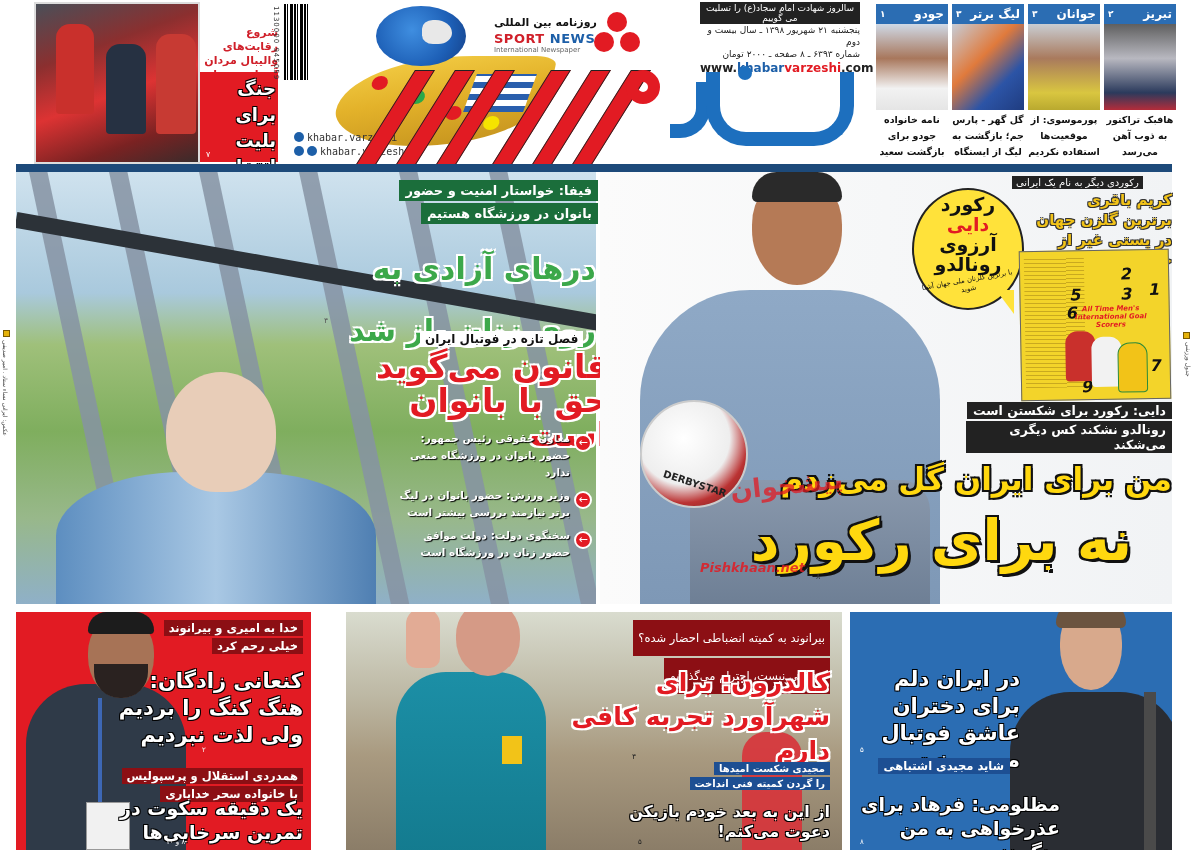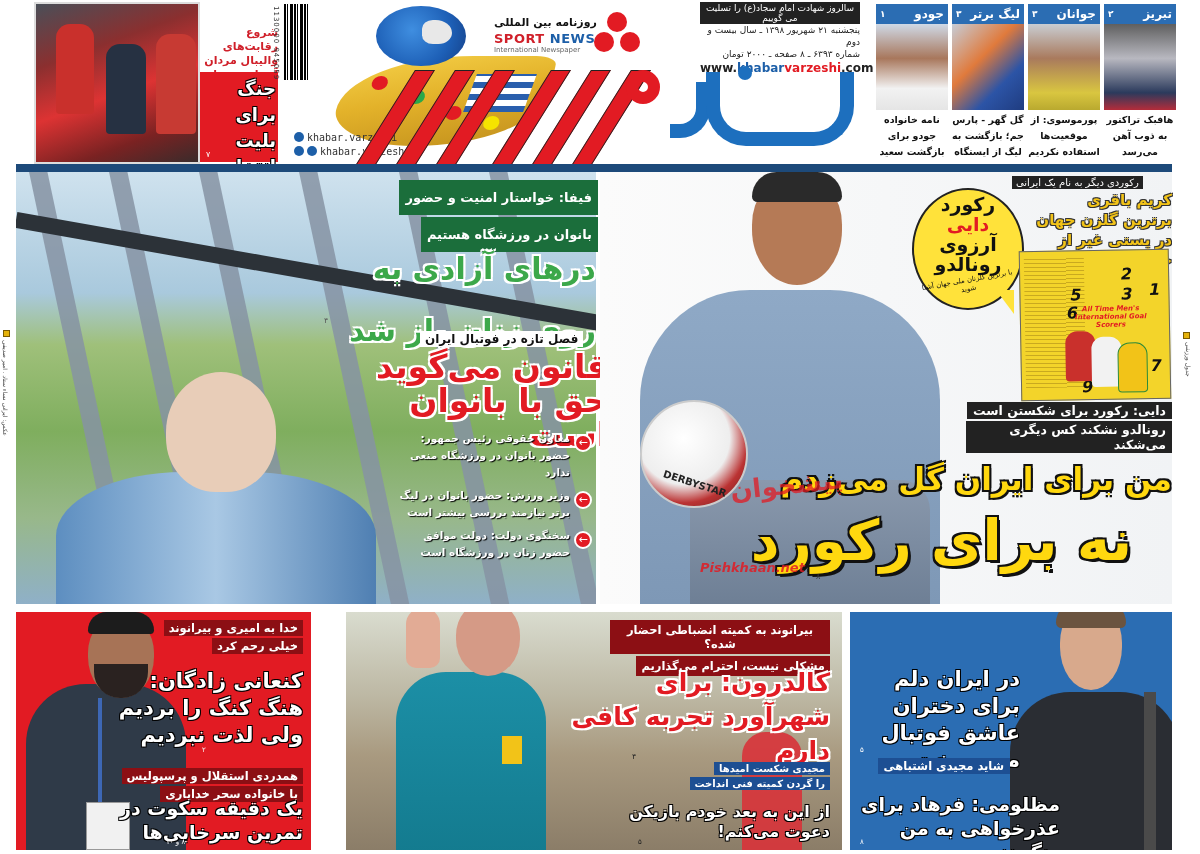--- a/index.html
+++ b/index.html
@@ -76,21 +76,21 @@
   .vtext { font-size: 6px; color:#444; writing-mode: vertical-rl; }
 
   .women-photo { left: 16px; top: 172px; width: 580px; height: 432px;
     background: linear-gradient(180deg,#cfe2ee 0%,#a9c9dd 28%,#9fc07a 40%,#7fae5e 60%,#98b88a 80%,#8fb0c8 100%); overflow:hidden; }
   .women-photo .bar { position:absolute; width: 18px; height: 520px; background: #8693a3; top: -40px; transform: rotate(-12deg); opacity: .85; }
   .women-photo .girl-head { position:absolute; left: 150px; top: 200px; width: 110px; height: 120px; background:#e8cdb8; border-radius: 50% 50% 45% 45%; }
   .women-photo .scarf { position:absolute; left: 40px; top: 300px; width: 320px; height: 160px; background: linear-gradient(90deg,#5d8ec0,#a9c8e4,#4f7fb2); border-radius: 40% 40% 0 0; }
   .women-photo .rail { position:absolute; left: 0; top: 40px; width: 640px; height: 16px; background:#2c3238; transform: rotate(10deg); transform-origin: left; }
 
   .women-kicker { left: 318px; top: 180px; width: 280px; }
-  .kicker-green { display:block; background:#1b6e3b; color:#fff; font-size: 13px; font-weight: bold; padding: 10px 6px; margin-bottom: 2px; text-align:right; float:right; clear:both; }
+  .kicker-green { display:block; background:#1b6e3b; color:#fff; font-size: 13px; font-weight: bold; padding: 3px 6px; margin-bottom: 2px; text-align:right; float:right; clear:both; }
   .women-title { left: 320px; top: 238px; width: 276px; font-size: 30px; line-height: 62px; font-weight: 900; color: #3ca84a; text-shadow: 2px 2px 0 #fff, -2px -2px 0 #fff, 2px -2px 0 #fff, -2px 2px 0 #fff; }
   .women-page1 { left: 324px; top: 316px; font-size: 8px; color:#555; }
   .women-sub { left: 420px; top: 331px; background:#fff; color:#111; font-size: 12px; font-weight:bold; padding: 1px 5px; }
   .women-title2 { left: 352px; top: 350px; width: 256px; font-size: 33px; line-height: 34px; font-weight: 900; color: #e21b23; text-shadow: 2px 2px 0 #fff, -2px -2px 0 #fff, 2px -2px 0 #fff, -2px 2px 0 #fff; }
   .women-bullets { left: 390px; top: 430px; width: 202px; }
   .bullet { display:flex; flex-direction: row; align-items:flex-start; gap: 4px; margin-bottom: 6px; }
   .bullet .arrow { width: 18px; height: 18px; border-radius: 50%; background: #e21b23; border: 2px solid #fff; color:#fff; font-size: 11px; line-height: 14px; text-align:center; flex: none; margin-top: 4px; }
   .bullet .txt { font-size: 10.5px; line-height: 17px; color: #fff; font-weight: bold; text-shadow: 1px 1px 1px #000; text-align:right; }
 
   
@@ -142,21 +142,21 @@
   .bl-title2 { position:absolute; right: 8px; top: 184px; width: 210px; text-align:right; font-size: 19px; line-height: 24px; font-weight: 900; color:#fff; text-shadow: 1px 1px 0 #000, -1px -1px 0 #000, 1px -1px 0 #000, -1px 1px 0 #000; }
   .bl-page2 { position:absolute; left: 150px; top: 226px; font-size: 7px; color:#fff; }
 
   .b-mid { left: 346px; top: 612px; width: 496px; height: 238px; background: linear-gradient(180deg,#d9dccf 0%,#bdb8a4 35%,#a99a80 60%,#8b7d68 100%); overflow:hidden; }
   .coach-body { position:absolute; left: 50px; top: 60px; width: 150px; height: 190px; background: linear-gradient(180deg,#1c8fa6,#137a8e); border-radius: 50px 50px 0 0; }
   .coach-head { position:absolute; left: 110px; top: -10px; width: 64px; height: 74px; background: #d59a86; border-radius: 45% 45% 50% 50%; }
   .coach-hand { position:absolute; left: 60px; top: -4px; width: 34px; height: 60px; background: #e2ab95; border-radius: 16px 16px 10px 10px; }
   .coach-badge { position:absolute; left: 156px; top: 124px; width: 20px; height: 28px; background: #f2c318; }
   .red-player { position:absolute; right: 40px; top: 120px; width: 60px; height: 130px; background: #d8333a; border-radius: 24px 24px 0 0; opacity: .9; }
   .bm-kicker { position:absolute; right: 12px; top: 8px; width: 220px; }
-  .kicker-red { background: #8c0f14; color:#fff; font-size: 11.5px; font-weight:bold; padding: 3px 5px; float:right; clear:both; margin-bottom: 2px; text-align: center; }
+  .kicker-red { background: #8c0f14; color:#fff; font-size: 11.5px; font-weight:normal; padding: 11px 5px; float:right; clear:both; margin-bottom: 2px; text-align: center; }
   .bm-title { position:absolute; right: 12px; top: 54px; width: 280px; text-align:right; font-size: 25px; line-height: 34px; font-weight: 900; color:#e21b23; text-shadow: 2px 2px 0 #fff, -2px -2px 0 #fff, 2px -2px 0 #fff, -2px 2px 0 #fff; }
   .bm-page { position:absolute; left: 286px; top: 140px; font-size: 8px; color:#222; }
   .bm-kicker2 { position:absolute; right: 12px; top: 150px; width: 180px; }
   .kicker-blue { background: #1d4f93; color:#fff; font-size: 10px; font-weight:bold; padding: 1px 5px; float:right; clear:both; margin-bottom: 2px; }
   .bm-title2 { position:absolute; right: 12px; top: 190px; width: 220px; text-align:right; font-size: 16px; line-height: 20px; font-weight: 900; color:#fff; text-shadow: 1px 1px 0 #000, -1px -1px 0 #000, 1px -1px 0 #000, -1px 1px 0 #000; }
   .bm-page2 { position:absolute; left: 292px; top: 226px; font-size: 7px; color:#222; }
 
   .b-right { left: 850px; top: 612px; width: 322px; height: 238px; background: #2b6db3; overflow:hidden; }
   .jw-body { position:absolute; left: 160px; top: 80px; width: 170px; height: 170px; background: #2a2d33; border-radius: 60px 60px 0 0; }
   .jw-head { position:absolute; left: 210px; top: -8px; width: 62px; height: 86px; background: #d8a98c; border-radius: 45% 45% 50% 50%; }

